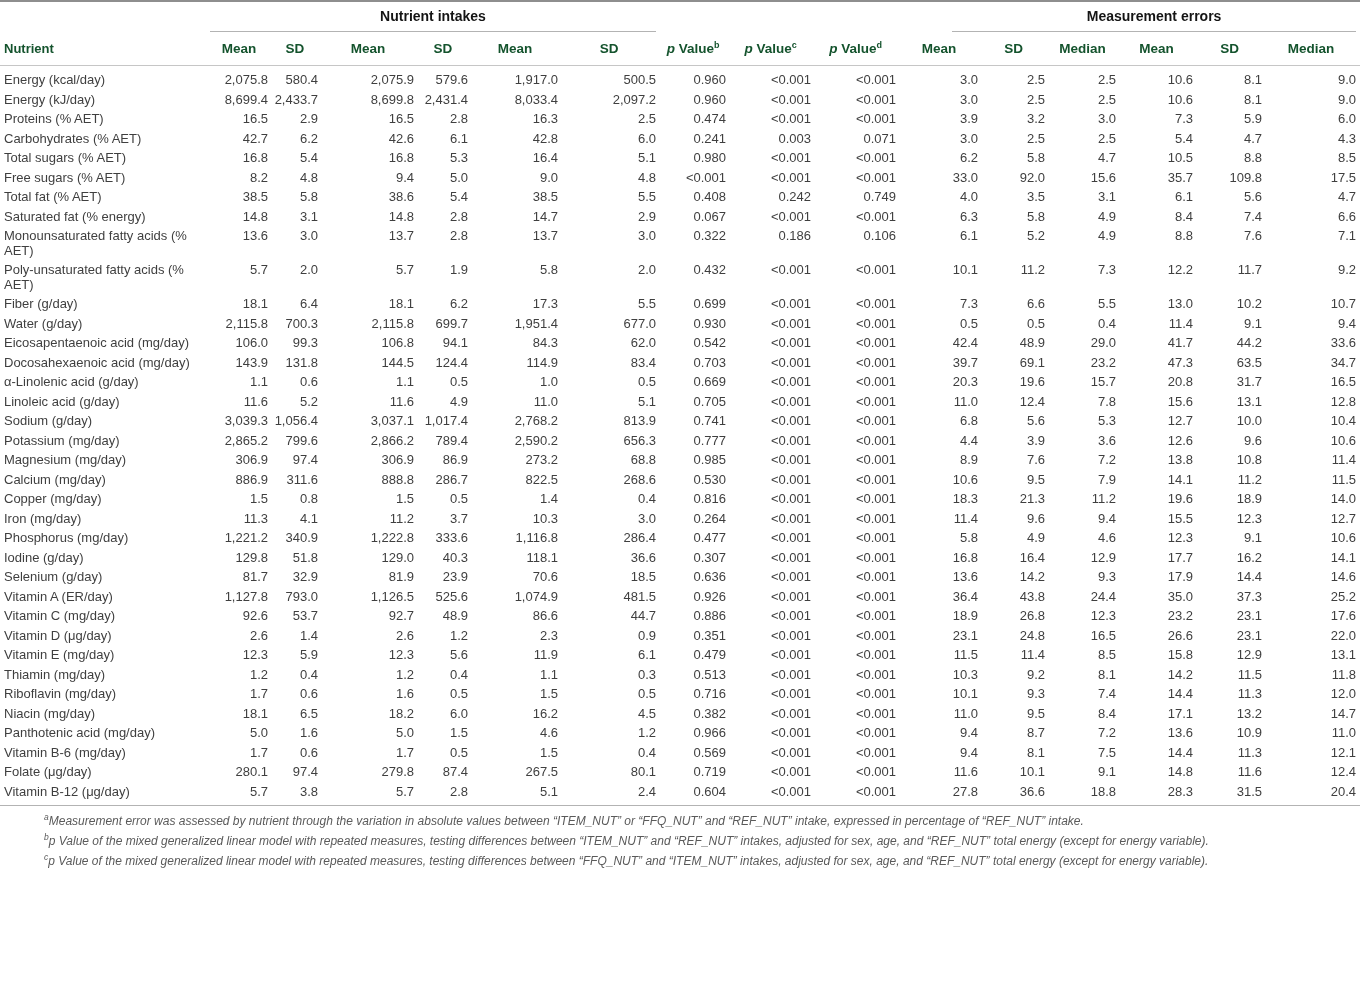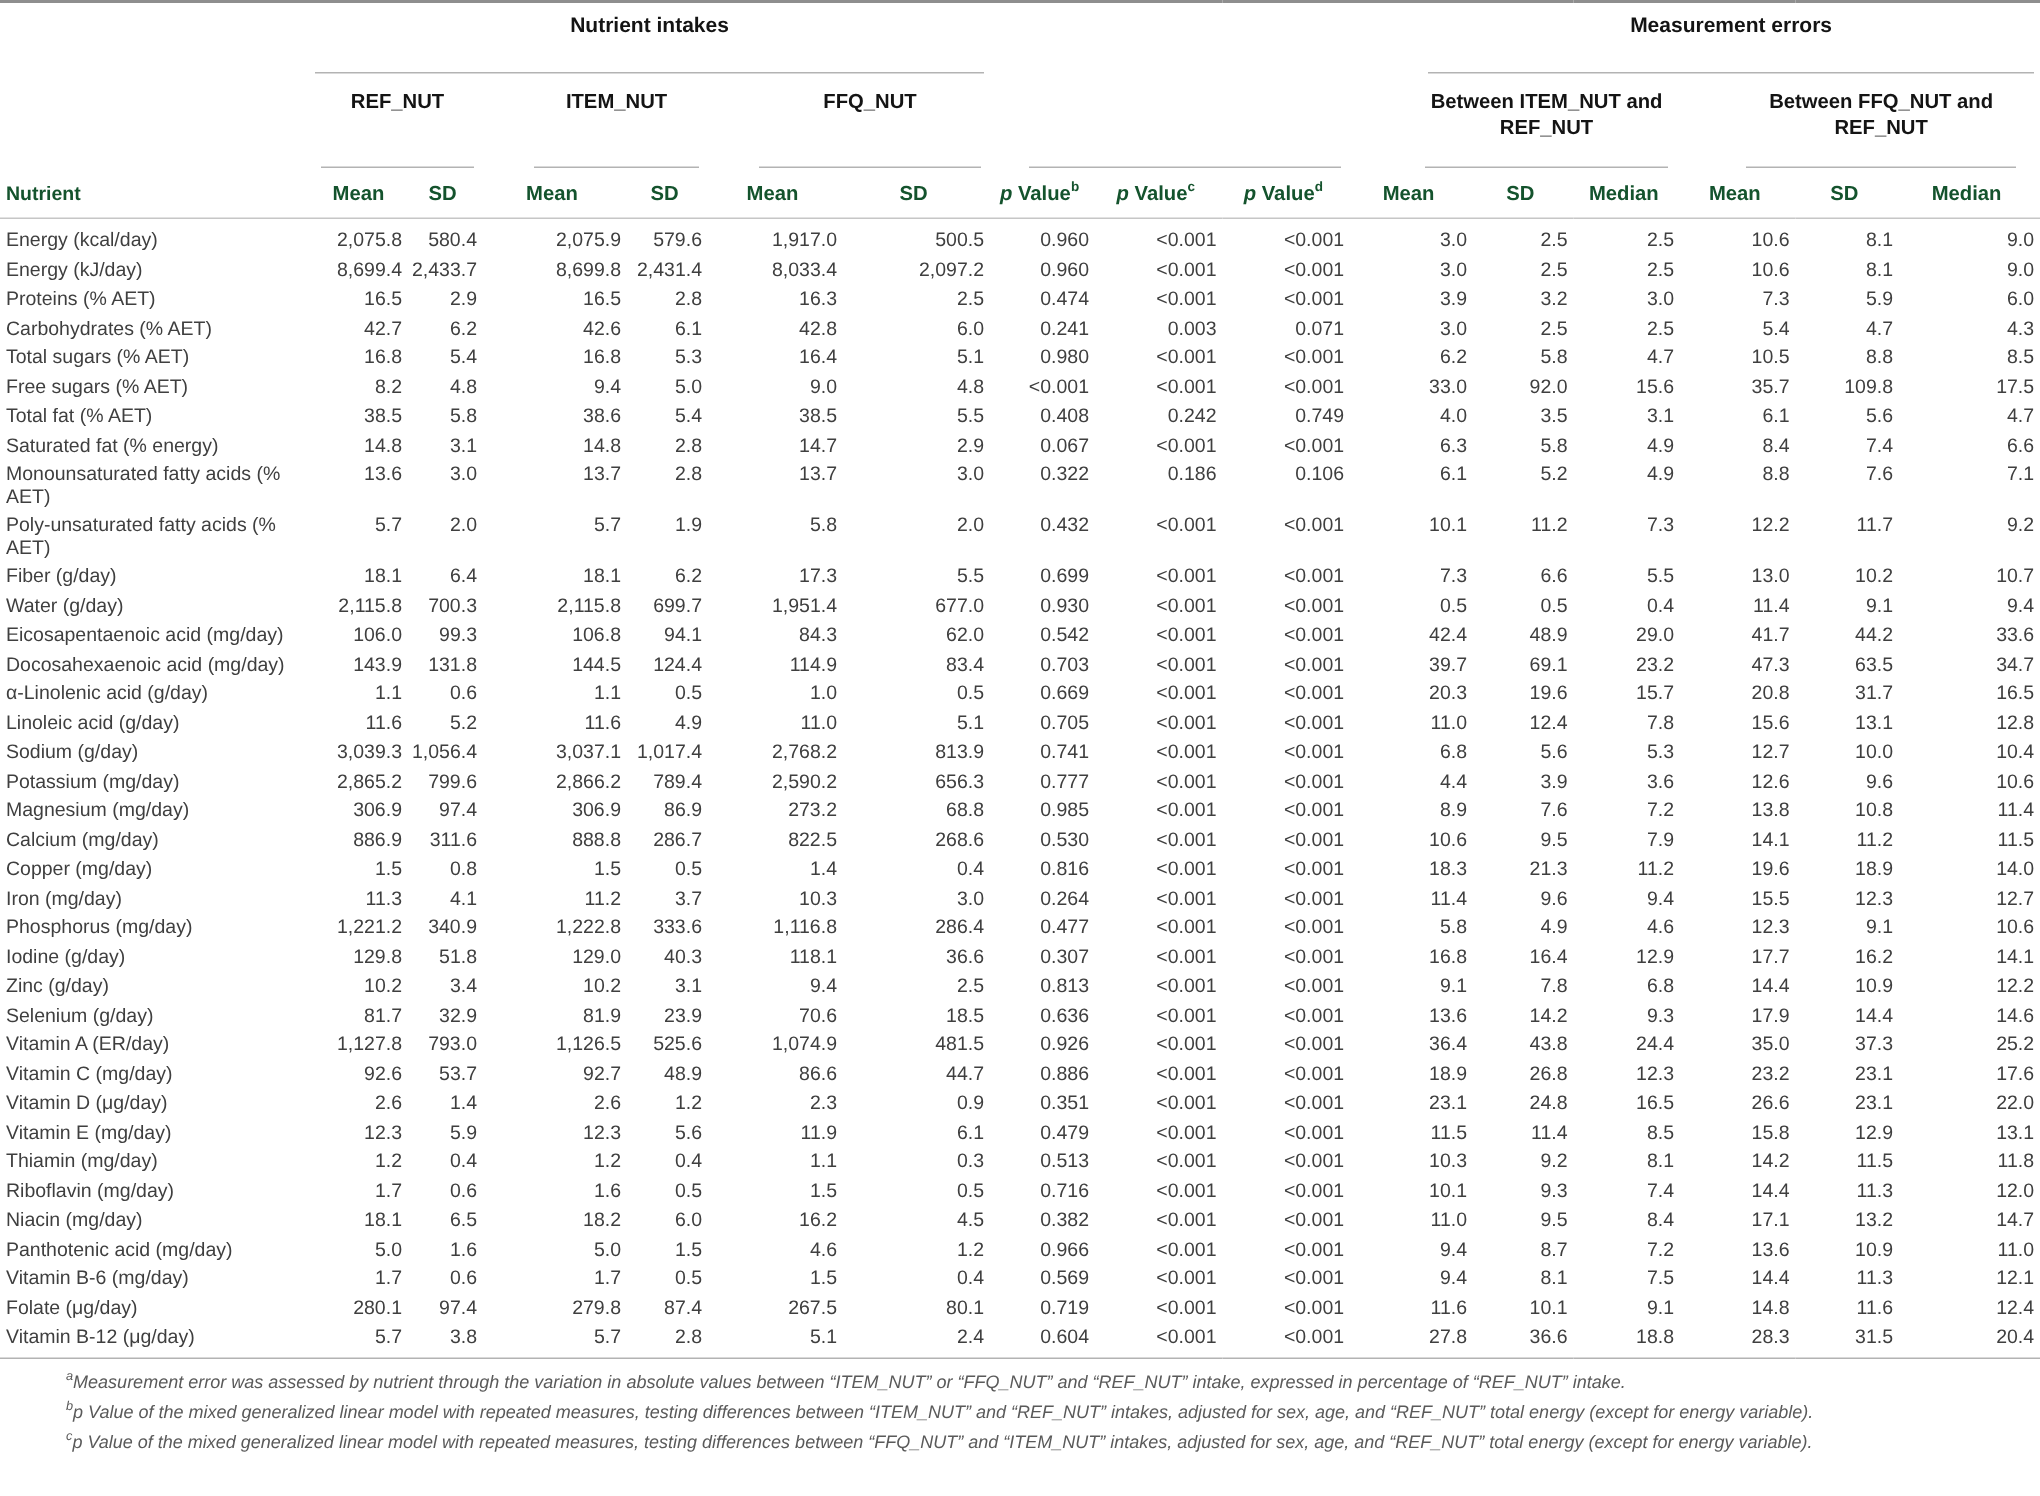--- a/index.html
+++ b/index.html
@@ -6,21 +6,21 @@
   body{font-family:"Liberation Sans","DejaVu Sans",sans-serif;color:#3f3f3f;}
   .wrap{width:1360px;box-sizing:border-box;}
   table{width:1360px;border-collapse:collapse;table-layout:fixed;border-top:2px solid #8e8e8e;}
   td,th{box-sizing:border-box;font-size:13px;line-height:14.5px;padding:2.5px 4px 2.5px 0;vertical-align:top;white-space:normal;}
   th{color:#14532d;font-weight:bold;}
   .lbl{text-align:left;padding-left:4px;}
   .num{text-align:right;}
   .hnum{text-align:center;font-size:13.5px;}
   
   .sp1 td{padding-top:7px;padding-bottom:0;}
-  .spn1{border-bottom:1.4px solid #b3b3b3;padding-bottom:24px;text-align:center;font-size:14px;font-weight:bold;color:#141414;}
+  .spn1{border-bottom:1.4px solid #b3b3b3;padding-bottom:7px;text-align:center;font-size:14px;font-weight:bold;color:#141414;}
   .spn1.me{margin-left:52px;}
   
   .sp2 td{vertical-align:bottom;padding-bottom:0;padding-top:8px;}
   .spn2{height:52px;border-bottom:1.4px solid #b3b3b3;text-align:center;font-size:13.5px;font-weight:bold;color:#141414;line-height:17px;padding-top:2px;}
   .mL4{margin-left:4px;margin-right:2px;}
   .mL34{margin-left:34px;margin-right:2px;}
   .mL26{margin-left:26px;margin-right:2px;}
   .mL50{margin-left:50px;margin-right:4px;}
   .mL44{margin-left:44px;margin-right:12px;}
   
@@ -62,41 +62,20 @@
       <tr class="sp1">
         <td></td>
         <td colspan="6">
           <div class="spn1">Nutrient intakes</div>
         </td>
         <td colspan="3"></td>
         <td colspan="6">
           <div class="spn1 me">Measurement errors</div>
         </td>
       </tr>
-      <tr class="sp2">
-        <td></td>
-        <td colspan="2">
-          <div class="spn2 mL4">REF_NUT</div>
-        </td>
-        <td colspan="2">
-          <div class="spn2 mL34">ITEM_NUT</div>
-        </td>
-        <td colspan="2">
-          <div class="spn2 mL34">FFQ_NUT</div>
-        </td>
-        <td colspan="3">
-          <div class="spn2 mL26"></div>
-        </td>
-        <td colspan="3">
-          <div class="spn2 mL50">Between ITEM_NUT and REF_NUT</div>
-        </td>
-        <td colspan="3">
-          <div class="spn2 mL44">Between FFQ_NUT and REF_NUT</div>
-        </td>
-      </tr>
       <tr class="hd">
         <th class="lbl">Nutrient</th>
         <th class="hnum">Mean</th>
         <th class="hnum">SD</th>
         <th class="hnum">Mean</th>
         <th class="hnum">SD</th>
         <th class="hnum">Mean</th>
         <th class="hnum">SD</th>
         <th class="hnum"><span class="pit">p</span> <span>Value</span><sup>b</sup></th>
         <th class="hnum"><span class="pit">p</span> <span>Value</span><sup>c</sup></th>
@@ -536,38 +515,20 @@
           <td class="num">&lt;0.001</td>
           <td class="num">&lt;0.001</td>
           <td class="num">16.8</td>
           <td class="num">16.4</td>
           <td class="num">12.9</td>
           <td class="num">17.7</td>
           <td class="num">16.2</td>
           <td class="num">14.1</td>
         </tr>
         <tr>
-          <td class="lbl">Zinc (g/day)</td>
-          <td class="num">10.2</td>
-          <td class="num">3.4</td>
-          <td class="num">10.2</td>
-          <td class="num">3.1</td>
-          <td class="num">9.4</td>
-          <td class="num">2.5</td>
-          <td class="num">0.813</td>
-          <td class="num">&lt;0.001</td>
-          <td class="num">&lt;0.001</td>
-          <td class="num">9.1</td>
-          <td class="num">7.8</td>
-          <td class="num">6.8</td>
-          <td class="num">14.4</td>
-          <td class="num">10.9</td>
-          <td class="num">12.2</td>
-        </tr>
-        <tr>
           <td class="lbl">Selenium (g/day)</td>
           <td class="num">81.7</td>
           <td class="num">32.9</td>
           <td class="num">81.9</td>
           <td class="num">23.9</td>
           <td class="num">70.6</td>
           <td class="num">18.5</td>
           <td class="num">0.636</td>
           <td class="num">&lt;0.001</td>
           <td class="num">&lt;0.001</td>

